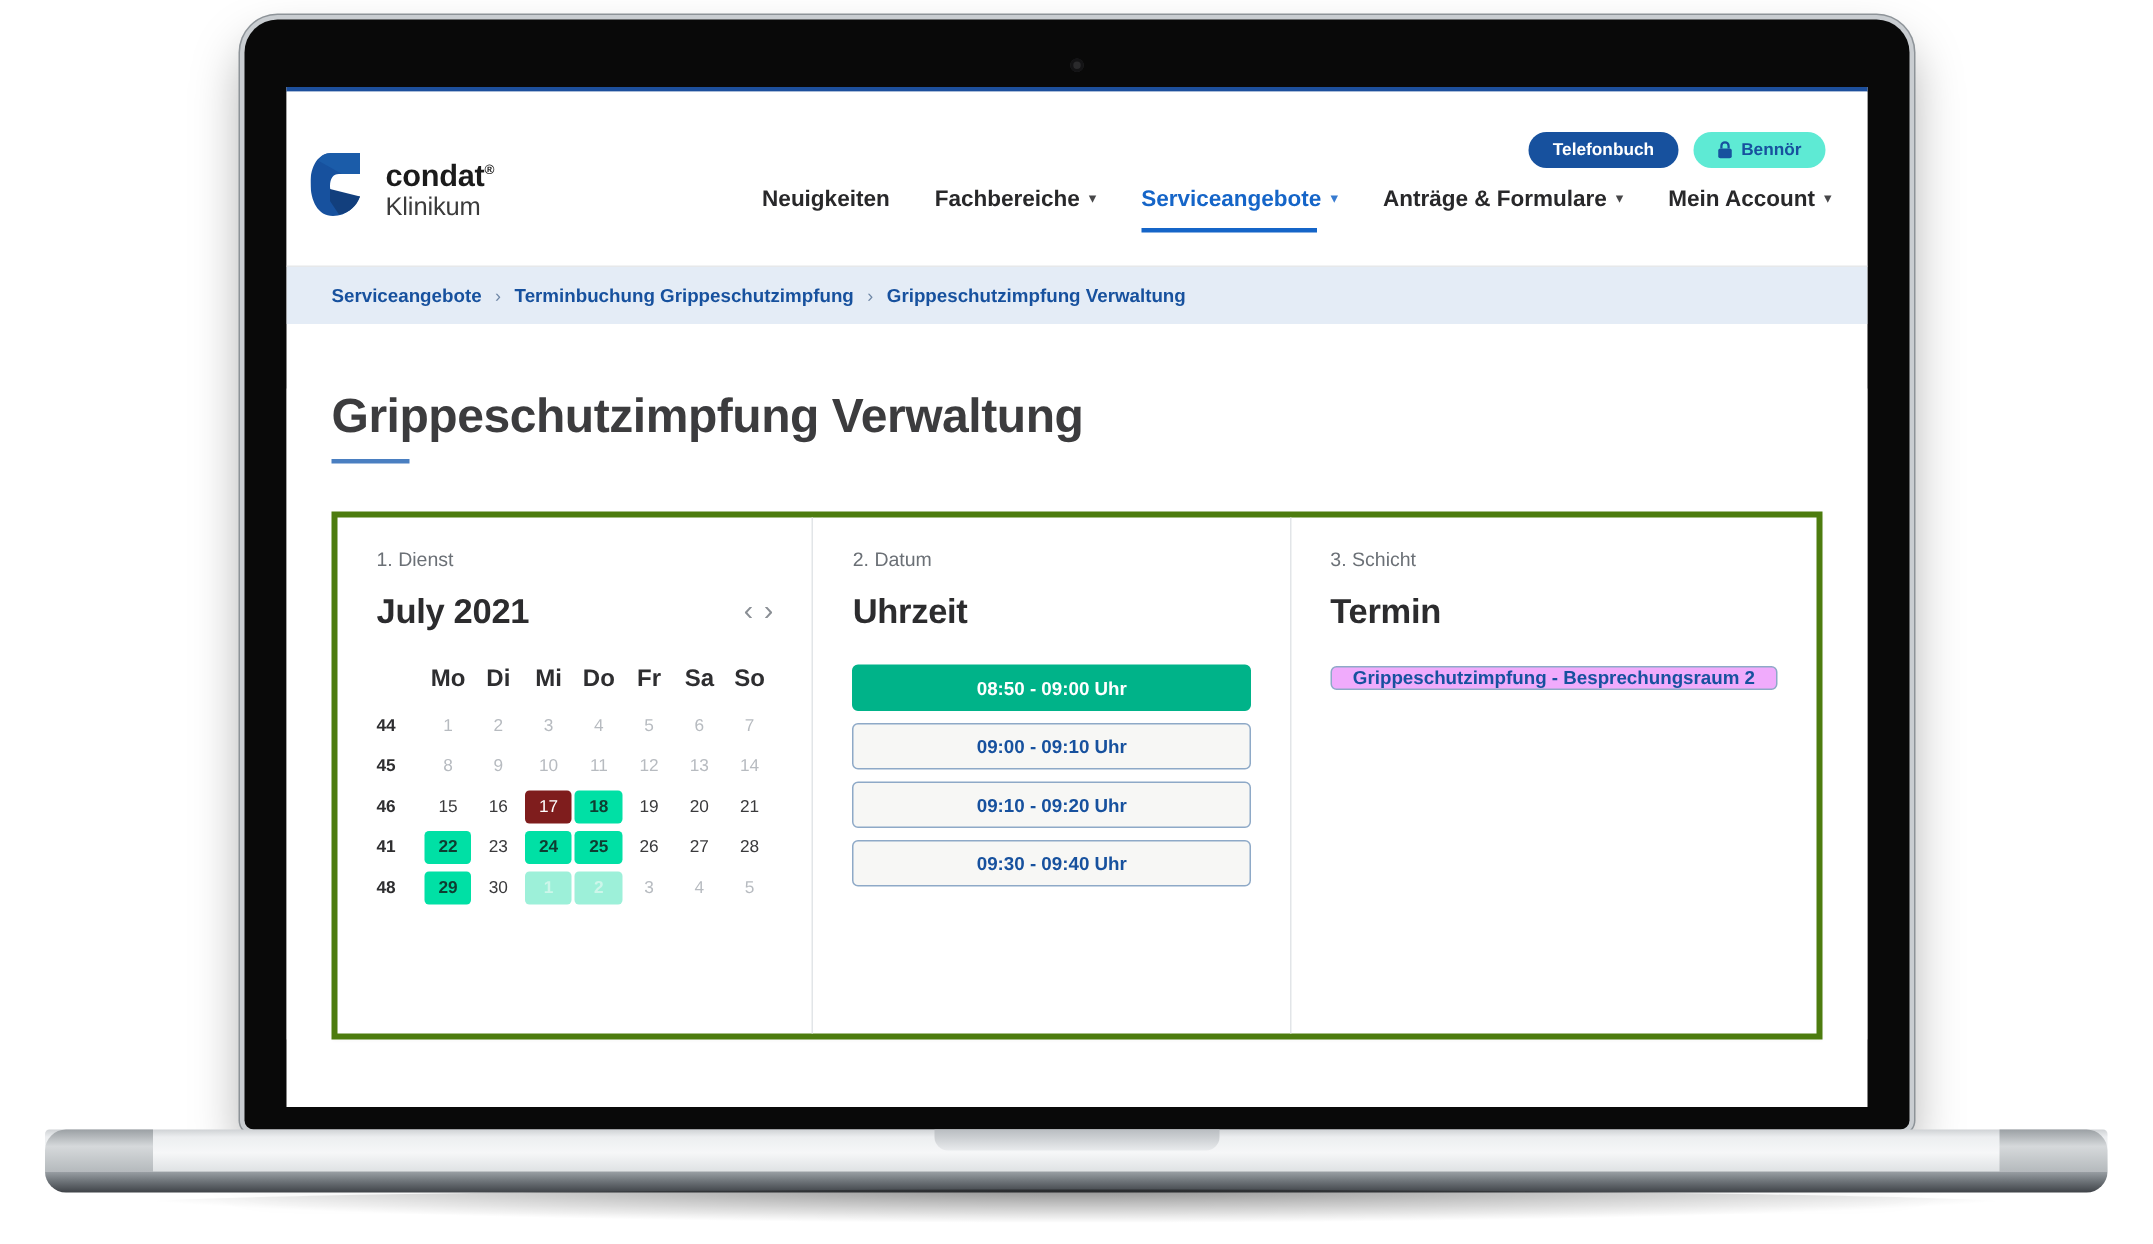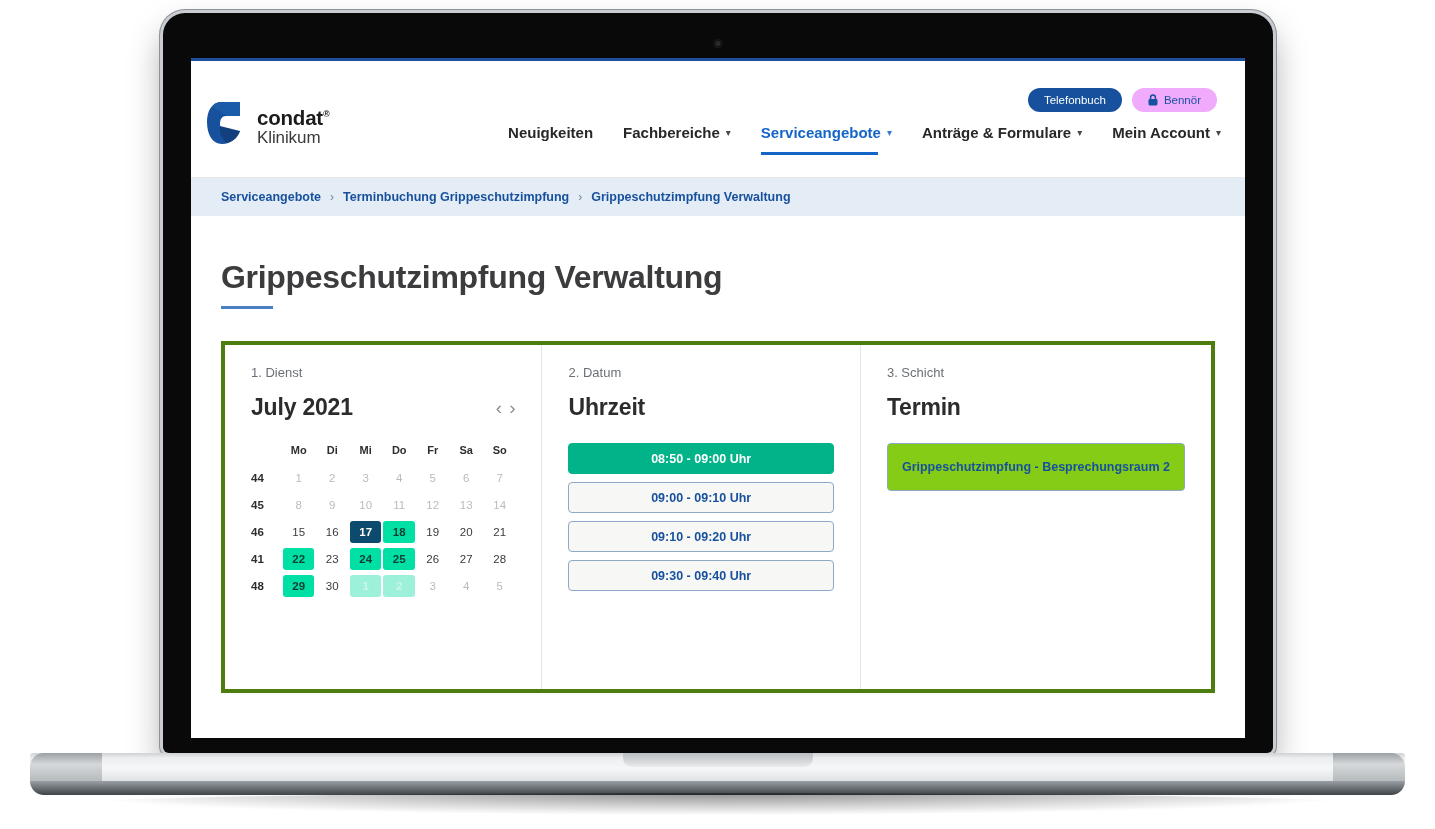--- a/index.html
+++ b/index.html
@@ -133,28 +133,28 @@
     top: 27px;
     display: flex;
     gap: 10px;
     align-items: center;
   }
   .pill {
     border: none;
     border-radius: 999px;
     font-family: inherit;
     font-size: 11.5px;
-    font-weight: 400;
+    font-weight: 700;
     padding: 6px 16px;
     cursor: pointer;
     white-space: nowrap;
   }
   #phonebook-button { background: #17519e; color: #fff; }
   #account-pill {
-    background: #f0abfc;
+    background: #5eead4;
     color: #17519e;
     display: inline-flex;
     align-items: center;
     gap: 6px;
   }
   #lock-icon { display: inline-flex; }
 
   #main-nav {
     position: absolute;
     right: 24px;
@@ -262,21 +262,21 @@
   }
   #calendar-grid {
     margin-top: 23px;
     display: grid;
     grid-template-columns: 30px repeat(7, 1fr);
     row-gap: 5px;
     column-gap: 2px;
   }
   .dow {
     text-align: center;
-    font-size: 11px;
+    font-size: 16px;
     font-weight: 700;
     color: #2e2e30;
     padding-bottom: 6px;
   }
   .weeknum {
     font-size: 11.5px;
     font-weight: 700;
     color: #2e2e30;
     display: flex;
     align-items: center;
@@ -290,21 +290,21 @@
     align-items: center;
     justify-content: center;
     font-size: 11.5px;
     color: #3a3a3c;
     cursor: pointer;
     user-select: none;
   }
   .day.muted { color: #b7bbc0; cursor: default; }
   .day.avail { background: #00e0a5; color: #0e3d31; font-weight: 700; }
   .day.next  { background: #9df0d9; color: #cdf6ea; font-weight: 700; }
-  .day.selected { background: #0c4a6e; color: #fff; font-weight: 700; text-align: center; }
+  .day.selected { background: #7f1d1d; color: #fff; font-weight: 400; text-align: center; }
 
   
   #slot-list {
     margin-top: 22px;
     display: flex;
     flex-direction: column;
     gap: 8px;
   }
   .slot {
     height: 31px;
@@ -325,25 +325,25 @@
     border-color: #00b389;
     color: #ffffff;
   }
 
   
   #termin-list { margin-top: 22px; }
   .termin-option {
     display: inline-flex;
     align-items: center;
     justify-content: center;
-    height: 48px;
+    height: 16px;
     padding: 0 14px;
     border: 1px solid #8ea9c7;
     border-radius: 4px;
-    background: #84cc16;
+    background: #f0abfc;
     color: #17519e;
     font-family: inherit;
     font-size: 12.5px;
     font-weight: 600;
     cursor: pointer;
     white-space: nowrap;
   }
 </style>
 </head>
 <body>

